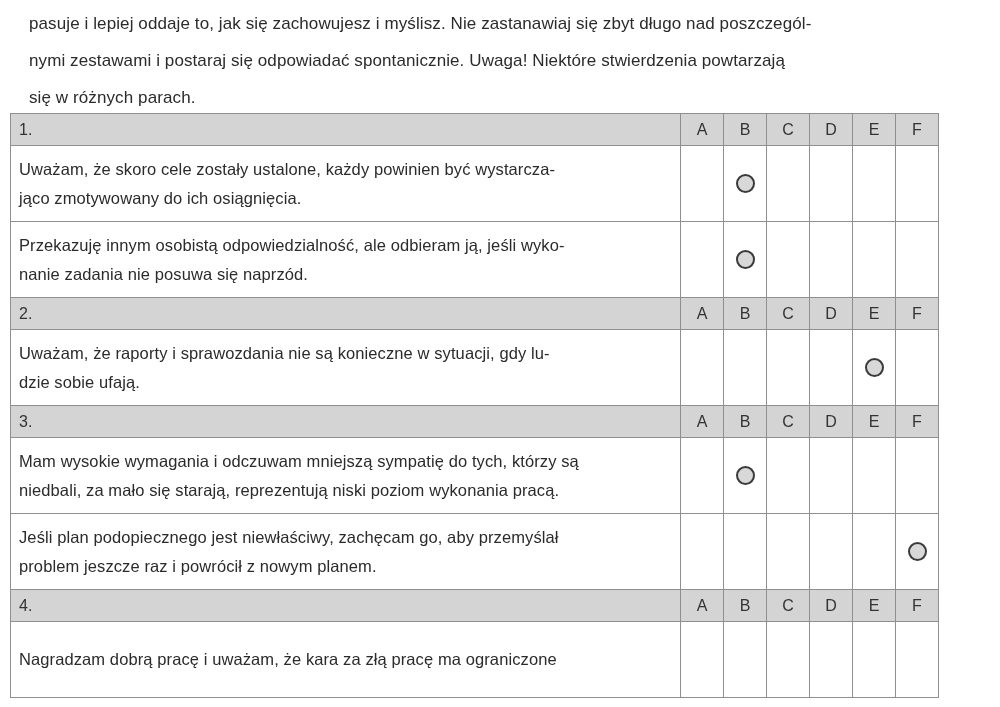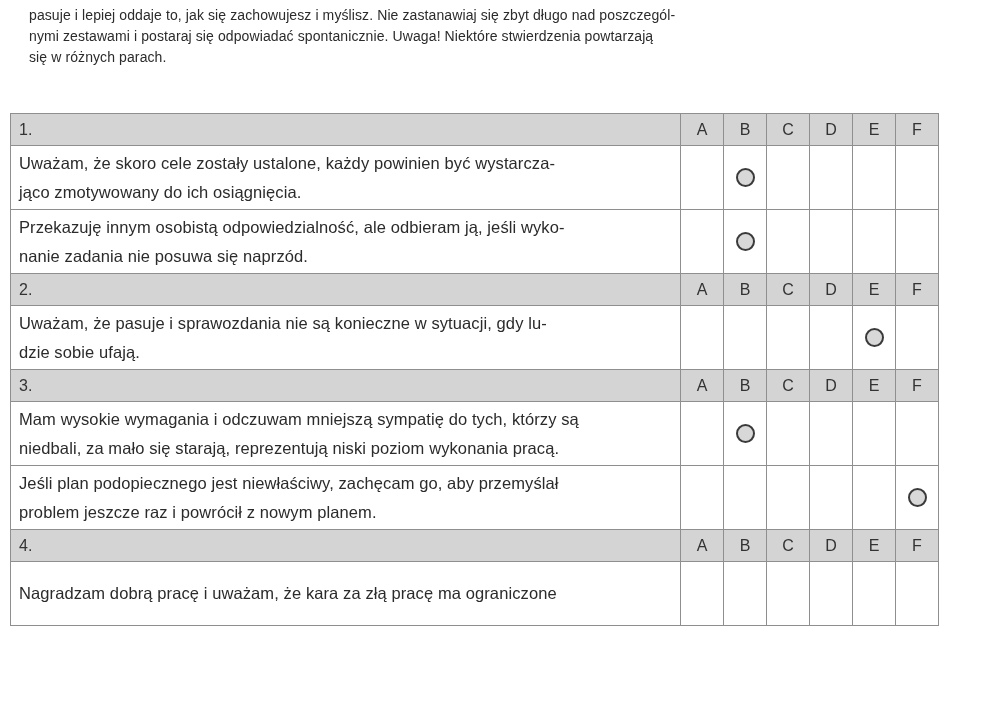--- a/index.html
+++ b/index.html
@@ -15,22 +15,22 @@
     font-family: "Liberation Sans", sans-serif;
     color: #2b2b2b;
   }
 
   
   .intro {
     position: absolute;
     left: 29px;
     top: 5px;
     width: 960px;
-    font-size: 14px;
-    line-height: 21px;
+    font-size: 17px;
+    line-height: 37px;
     letter-spacing: 0.1px;
     white-space: pre-line;
   }
 
   
   .qtable {
     position: absolute;
     left: 10px;
     top: 113px;
     width: 928px;
@@ -50,21 +50,21 @@
   }
   tr.header-row td.num-cell {
     padding: 0 0 0 8px;
     text-align: left;
   }
   tr.header-row td.col-cell {
     text-align: center;
     padding: 0;
   }
   tr.statement-row td {
-    height: 64px;
+    height: 76px;
     background: #ffffff;
     margin-left: 10px;
   }
   td.stmt-cell {
     padding: 0 6px 0 8px;
     font-size: 16.5px;
     line-height: 29px;
     letter-spacing: 0.1px;
     white-space: pre-line;
     vertical-align: middle;
@@ -136,21 +136,21 @@
     <tr class="header-row">
       <td class="num-cell">2.</td>
       <td class="col-cell">A</td>
       <td class="col-cell">B</td>
       <td class="col-cell">C</td>
       <td class="col-cell">D</td>
       <td class="col-cell">E</td>
       <td class="col-cell">F</td>
     </tr>
     <tr class="statement-row">
-      <td class="stmt-cell">Uważam, że pasuje i sprawozdania nie są konieczne w sytuacji, gdy lu-
+      <td class="stmt-cell">Uważam, że raporty i sprawozdania nie są konieczne w sytuacji, gdy lu-
 dzie sobie ufają.</td>
       <td class="mark-cell"></td>
       <td class="mark-cell"></td>
       <td class="mark-cell"></td>
       <td class="mark-cell"></td>
       <td class="mark-cell"><span class="circle"></span></td>
       <td class="mark-cell"></td>
     </tr>
 
     <tr class="header-row">

